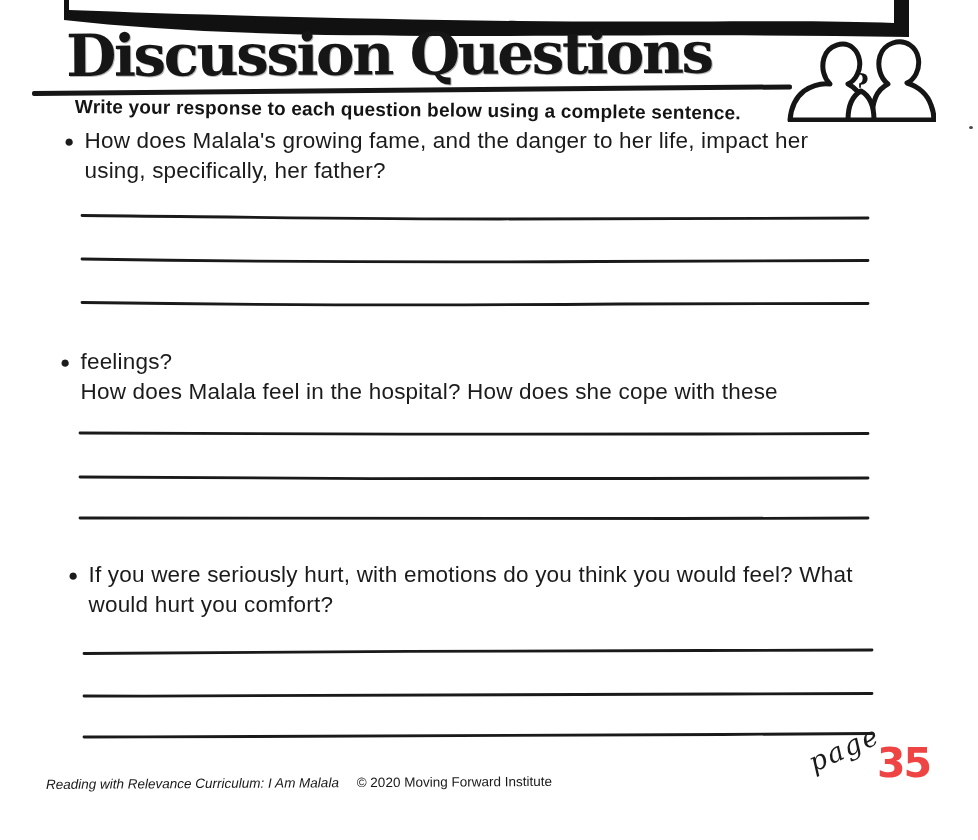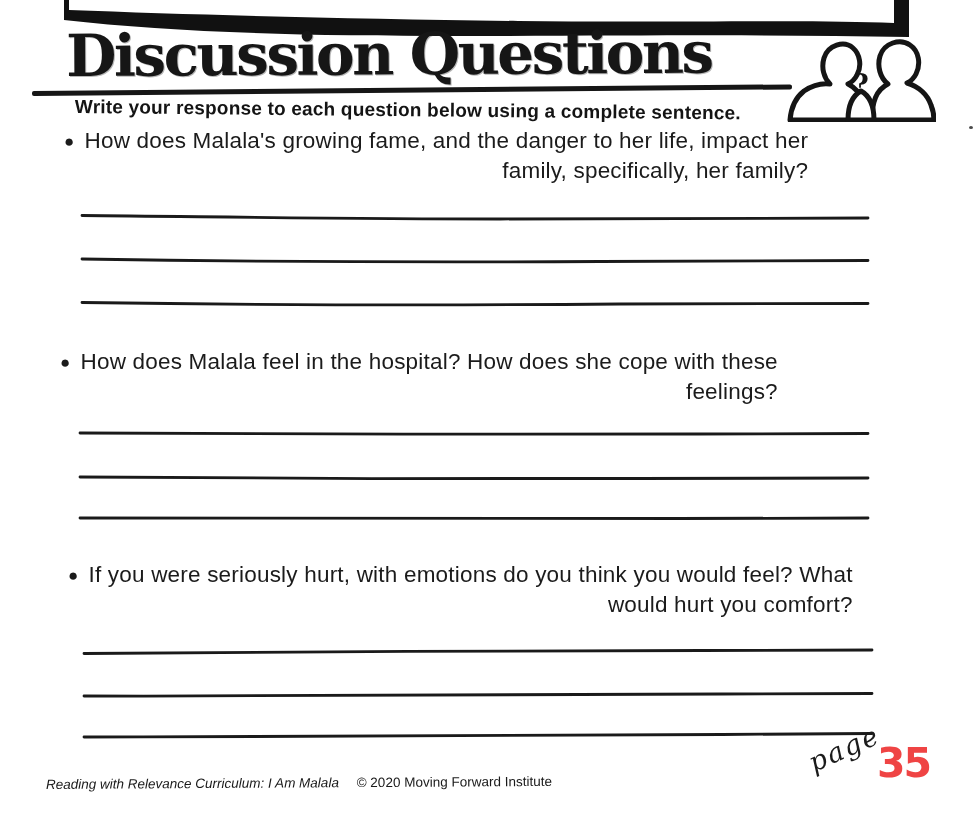--- a/index.html
+++ b/index.html
@@ -31,21 +31,21 @@
   .icon-q{font-family:"DejaVu Serif",serif;font-weight:bold;font-size:27px;fill:#151515;}
   
   .question{
     position:absolute;display:flex;gap:10px;
     font-size:22.5px;line-height:29.5px;letter-spacing:0.2px;color:#1b1b1b;
   }
   .question .bullet{font-size:17px;line-height:29.5px;margin-top:1px;}
   .q1{top:126px;left:64px;width:880px;}
   .q2{top:347px;left:60px;width:880px;}
   .q3{top:560px;left:68px;width:900px;}
-  .qtext div{white-space:nowrap;text-align:right;}
+  .qtext div{white-space:nowrap;}
   
   .aline{position:absolute;}
   .aline path{stroke:#1a1a1a;stroke-width:2.8;fill:none;stroke-linecap:round;}
   .answer-area{position:absolute;width:794px;height:112px;background:transparent;z-index:3;}
   
   .footer{
     position:absolute;left:46px;top:777px;font-size:13.5px;color:#191919;
     white-space:nowrap;transform:rotate(-0.35deg);transform-origin:left center;
   }
   .footer .credit{font-style:italic;}
@@ -81,39 +81,39 @@
       <path d="M4,90 C5,78 9,68 18,61 C27,55 36,53 44,54 C38,48 35,38 38,28 C42,15 58,10 67,18 C74,24 76,36 71,45 C69,49 66,52 62,54 C70,58 74,64 75,70 L75,90 Z"></path>
       <path d="M62,90 C62,76 66,66 75,61 C84,66 88,76 88,90 Z"></path>
     </g>
     <text class="icon-q" x="75" y="64" text-anchor="middle">?</text>
   </svg>
 
   <div class="question q1">
     <span class="bullet">●</span>
     <div class="qtext">
       <div>How does Malala's growing fame, and the danger to her life, impact her</div>
-      <div>family, specifically, her family?</div>
+      <div>using, specifically, her father?</div>
     </div>
   </div>
   <svg class="aline" style="left:80px;top:211px" width="792" height="12">
       <path d="M2,4.5 C120,5.5 260,8 420,8 C580,8 700,6.5 788,7"></path>
     </svg>
   <svg class="aline" style="left:80px;top:254px" width="792" height="12">
       <path d="M2,5 C160,7.5 340,8.5 520,7.5 C660,6.5 740,6 788,6.5"></path>
     </svg>
   <svg class="aline" style="left:80px;top:296px" width="792" height="12">
       <path d="M2,6.5 C180,9 360,9.5 540,8 C680,7 750,7 788,7.5"></path>
     </svg>
   <div class="answer-area" style="left:80px;top:196px"></div>
 
   <div class="question q2">
     <span class="bullet">●</span>
     <div class="qtext">
+      <div>feelings?</div>
       <div>How does Malala feel in the hospital? How does she cope with these</div>
-      <div>feelings?</div>
     </div>
   </div>
   <svg class="aline" style="left:78px;top:427px" width="794" height="12">
       <path d="M2,6 C200,7 420,7.5 620,7 C720,6.5 760,6.5 790,6.5"></path>
     </svg>
   <svg class="aline" style="left:78px;top:471px" width="794" height="12">
       <path d="M2,6 C180,7.5 380,8 560,7.5 C700,7 760,7 790,7"></path>
     </svg>
   <svg class="aline" style="left:78px;top:511px" width="794" height="12">
       <path d="M2,7 C200,8.5 400,8.5 600,7.5 C720,7 770,7 790,7"></path>

